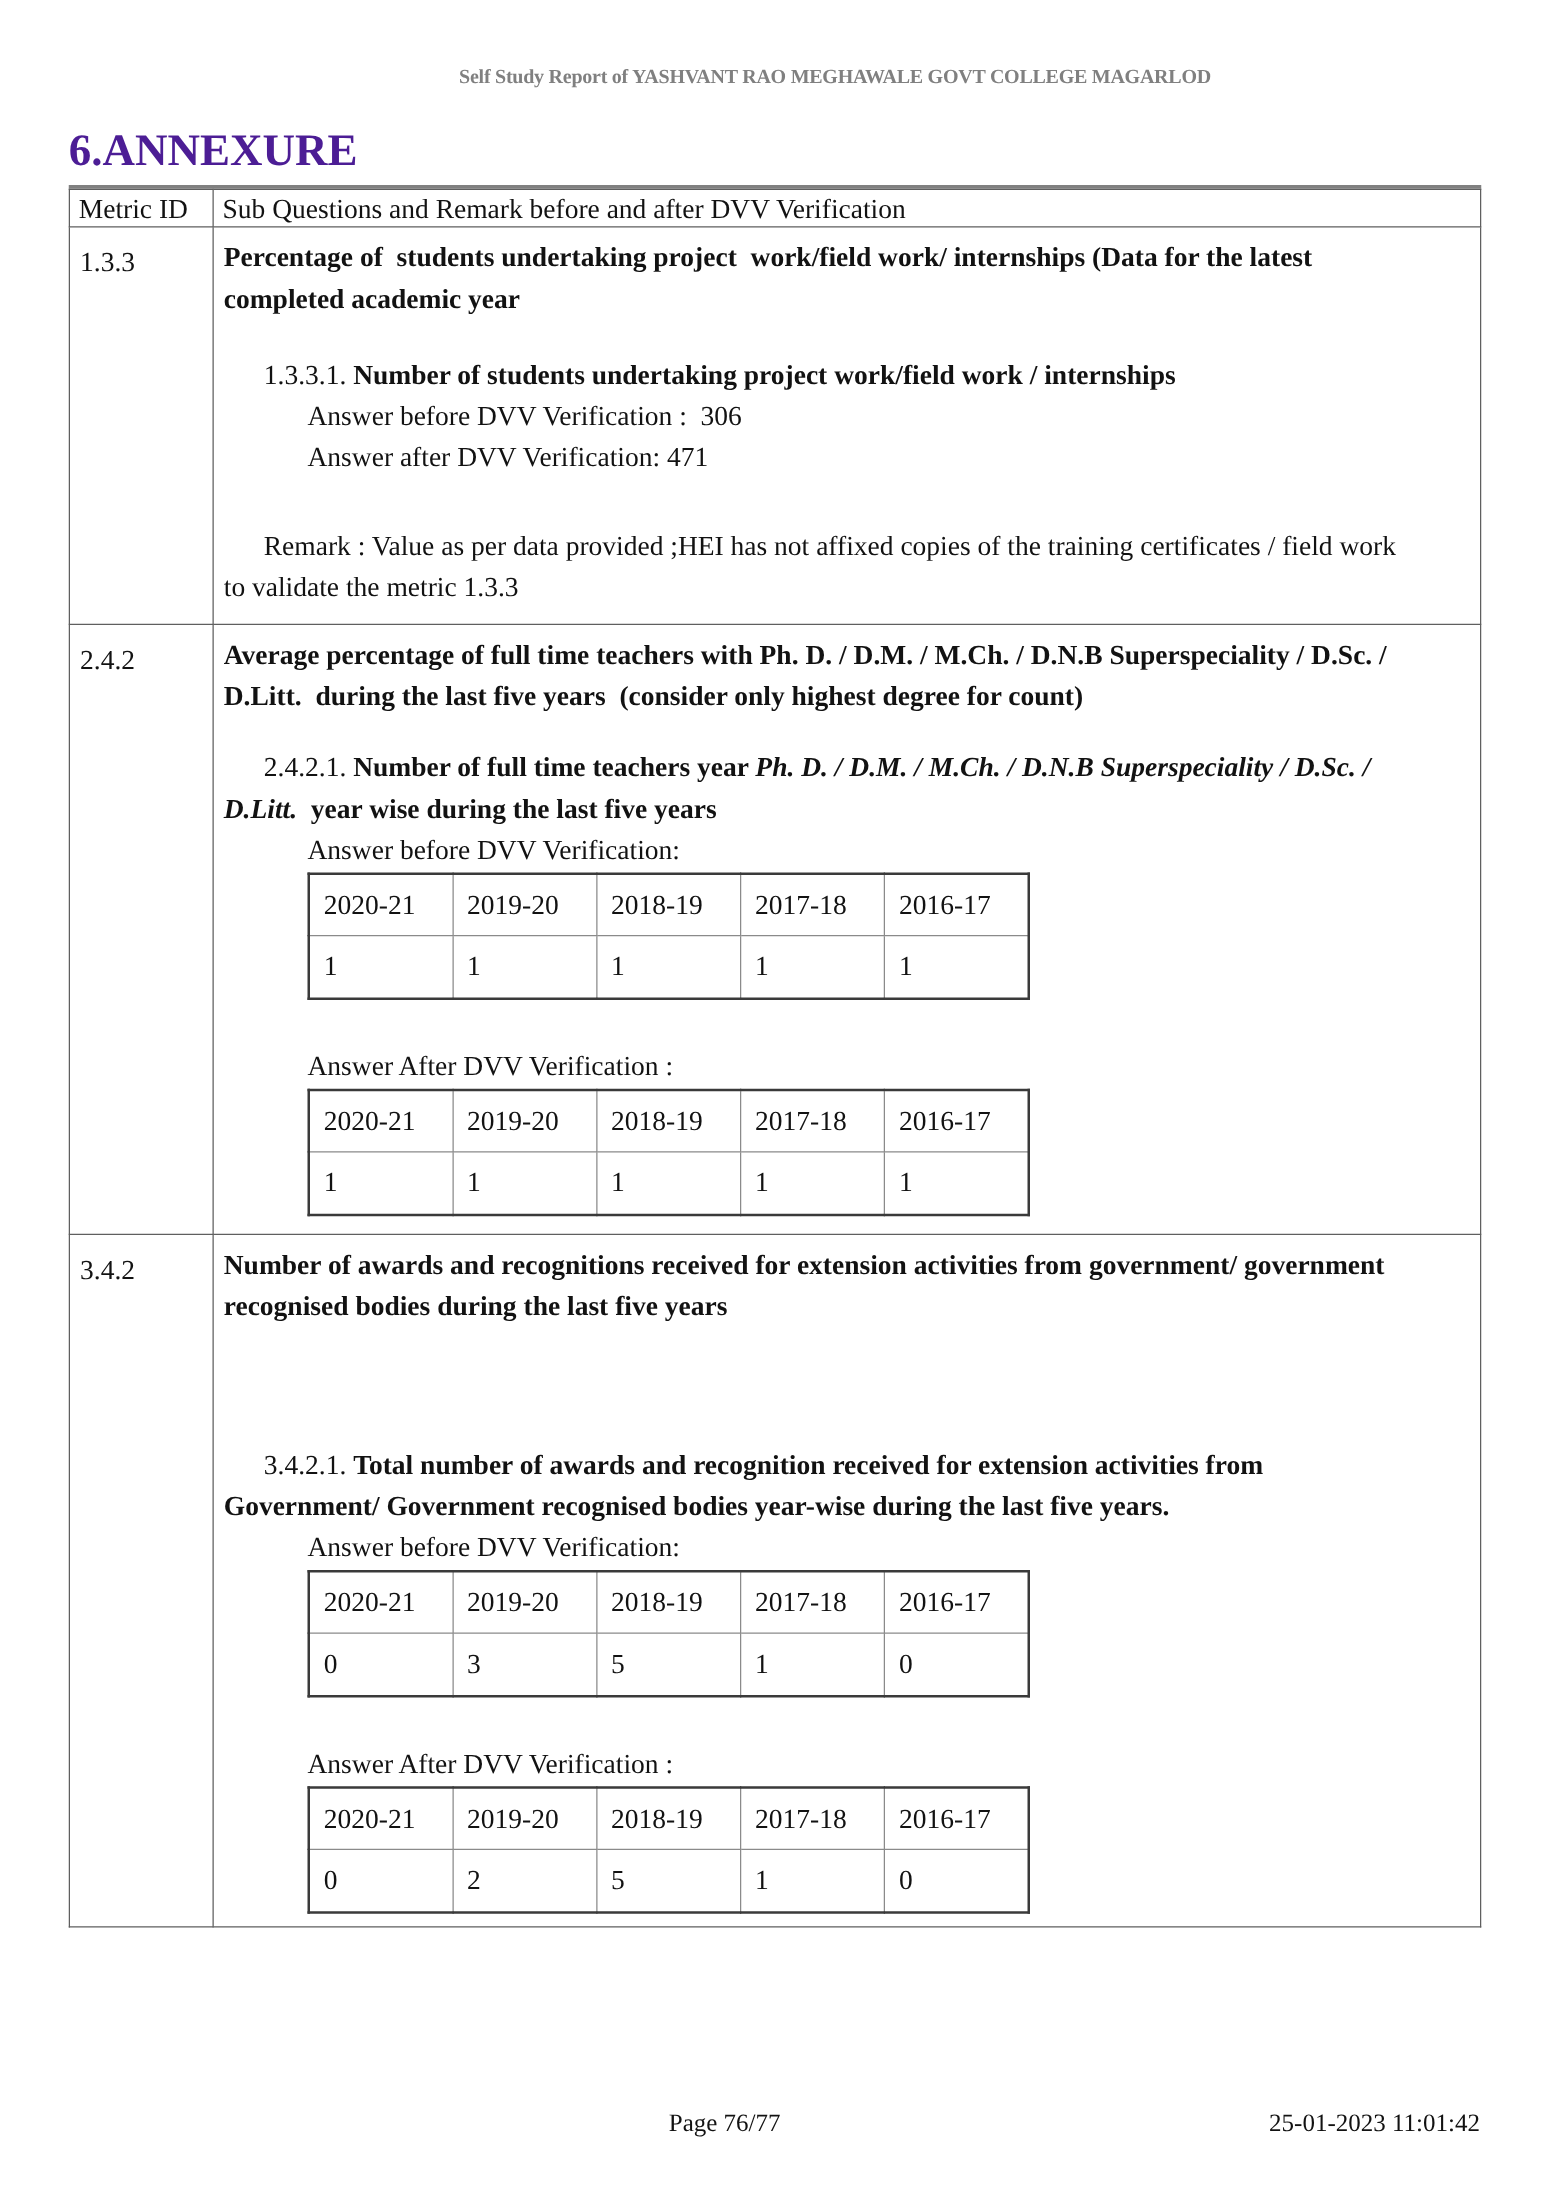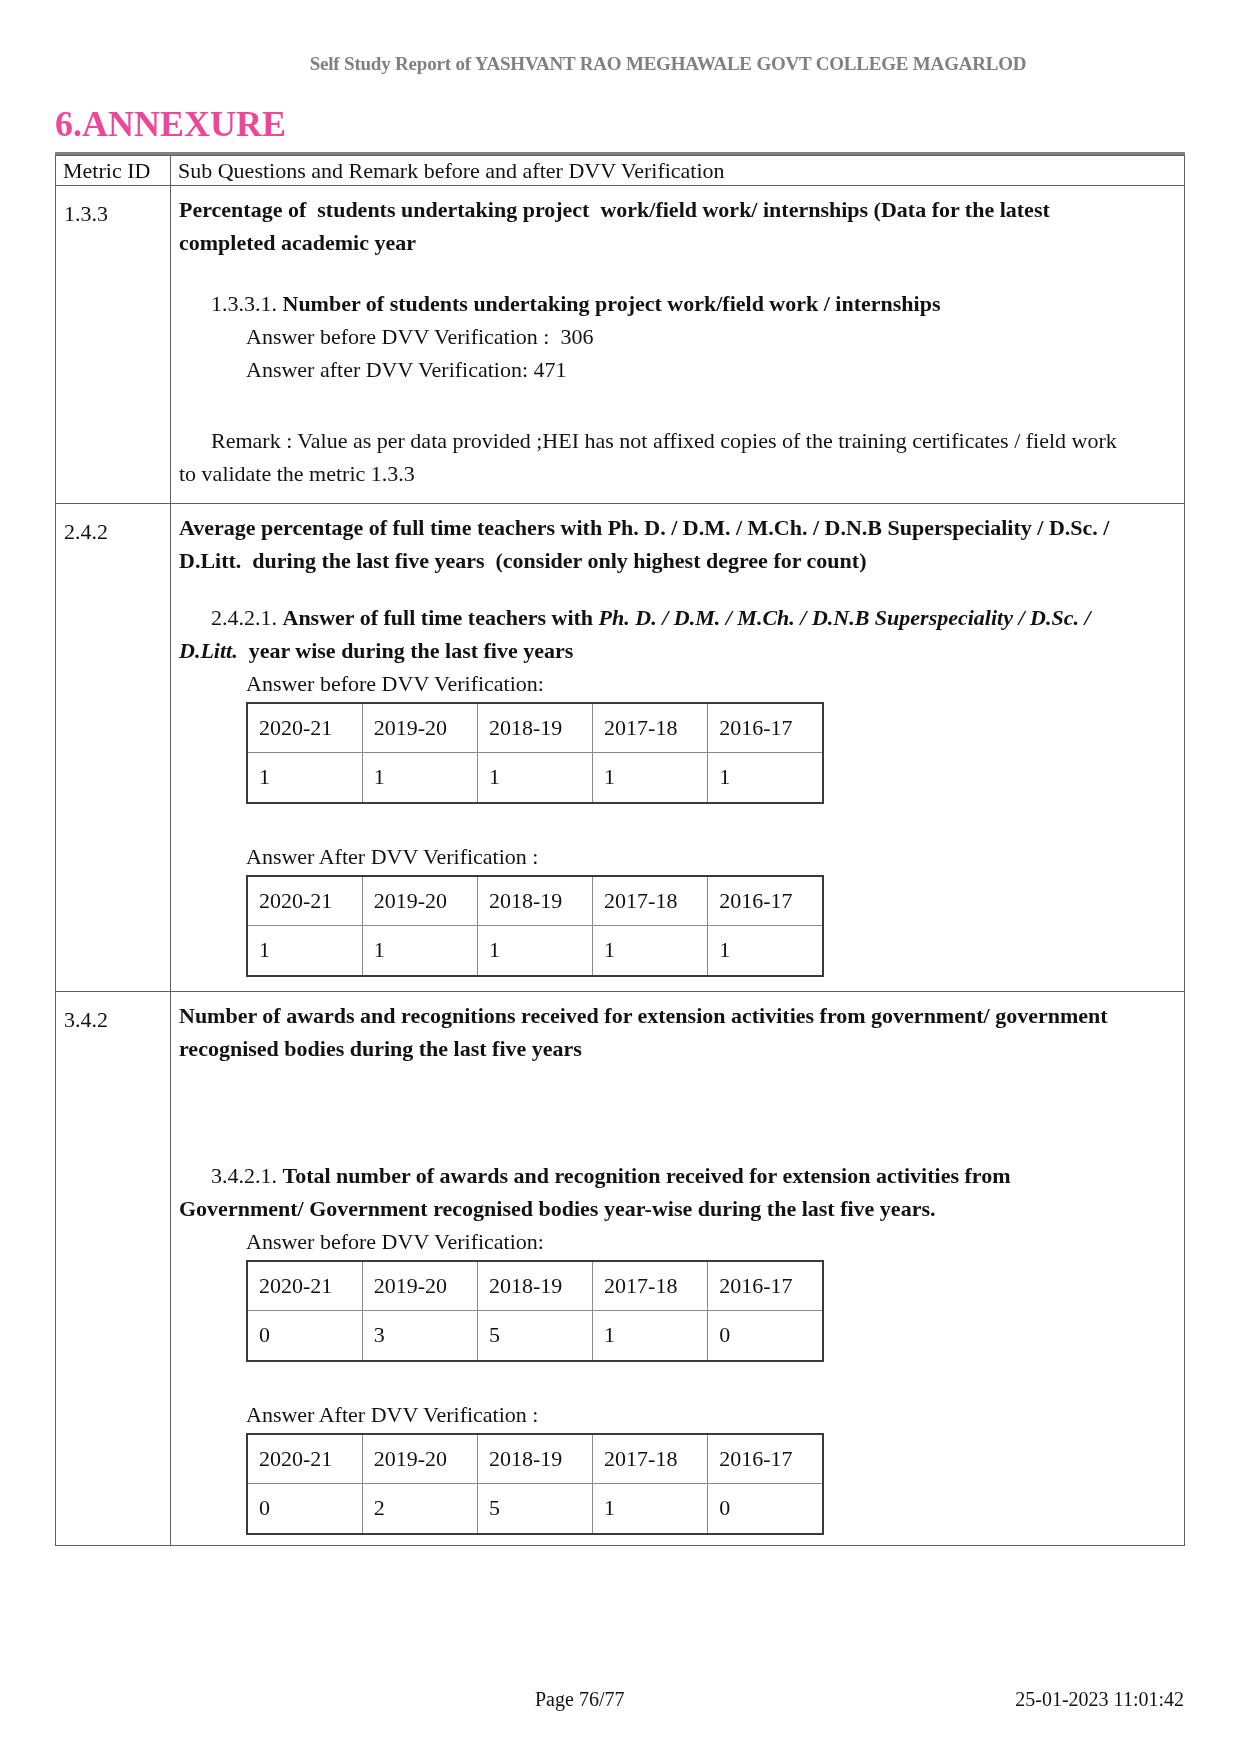--- a/index.html
+++ b/index.html
@@ -10,32 +10,32 @@
     height: 1754px;
     background: #ffffff;
     font-family: "Liberation Serif", "DejaVu Serif", serif;
     color: #121212;
     overflow: hidden;
   }
   .running-header {
     padding-top: 53px;
     padding-left: 95px;
     text-align: center;
-    font-size: 19px;
+    font-size: 16px;
     font-weight: bold;
     letter-spacing: -0.2px;
     color: #808080;
   }
   .content { margin: 0 56px 0 55px; }
   .annexure-title {
     margin: 30px 0 0 0;
     font-size: 36px;
     font-weight: bold;
     line-height: 1.1;
-    color: #ec4899;
+    color: #4c1d95;
     border-bottom: 3px solid #808080;
     padding-bottom: 7px;
   }
   .metrics-heading {
     margin: 24px 0 5px 0;
     font-size: 23px;
     font-weight: bold;
     color: #0d0d0d;
   }
   table.main-table {
@@ -126,21 +126,21 @@
             <p class="ans">Answer before DVV Verification :&nbsp; 306</p>
             <p class="ans">Answer after DVV Verification: 471</p>
             <p class="remark">Remark : Value as per data provided ;HEI has not affixed copies of the training certificates / field work to validate the metric 1.3.3</p>
           </td>
         </tr>
 
         <tr class="row-2">
           <td class="id-cell">2.4.2</td>
           <td class="body-cell">
             <p class="q-title">Average percentage of full time teachers with Ph. D. / D.M. / M.Ch. / D.N.B Superspeciality / D.Sc. / D.Litt. &nbsp;during the last five years &nbsp;(consider only highest degree for count)</p>
-            <p class="subq gap-b"><span class="sub-num">2.4.2.1.</span> <b>Answer of full time teachers with </b><span class="bi">Ph. D. / D.M. / M.Ch. / D.N.B Superspeciality / D.Sc. / D.Litt.</span><b>&nbsp; year wise during the last five years</b></p>
+            <p class="subq gap-b"><span class="sub-num">2.4.2.1.</span> <b>Number of full time teachers year </b><span class="bi">Ph. D. / D.M. / M.Ch. / D.N.B Superspeciality / D.Sc. / D.Litt.</span><b>&nbsp; year wise during the last five years</b></p>
             <p class="ans-label">Answer before DVV Verification:</p>
             <table class="year-table">
               <tbody>
                 <tr>
                   <td>2020-21</td>
                   <td>2019-20</td>
                   <td>2018-19</td>
                   <td>2017-18</td>
                   <td>2016-17</td>
                 </tr>

